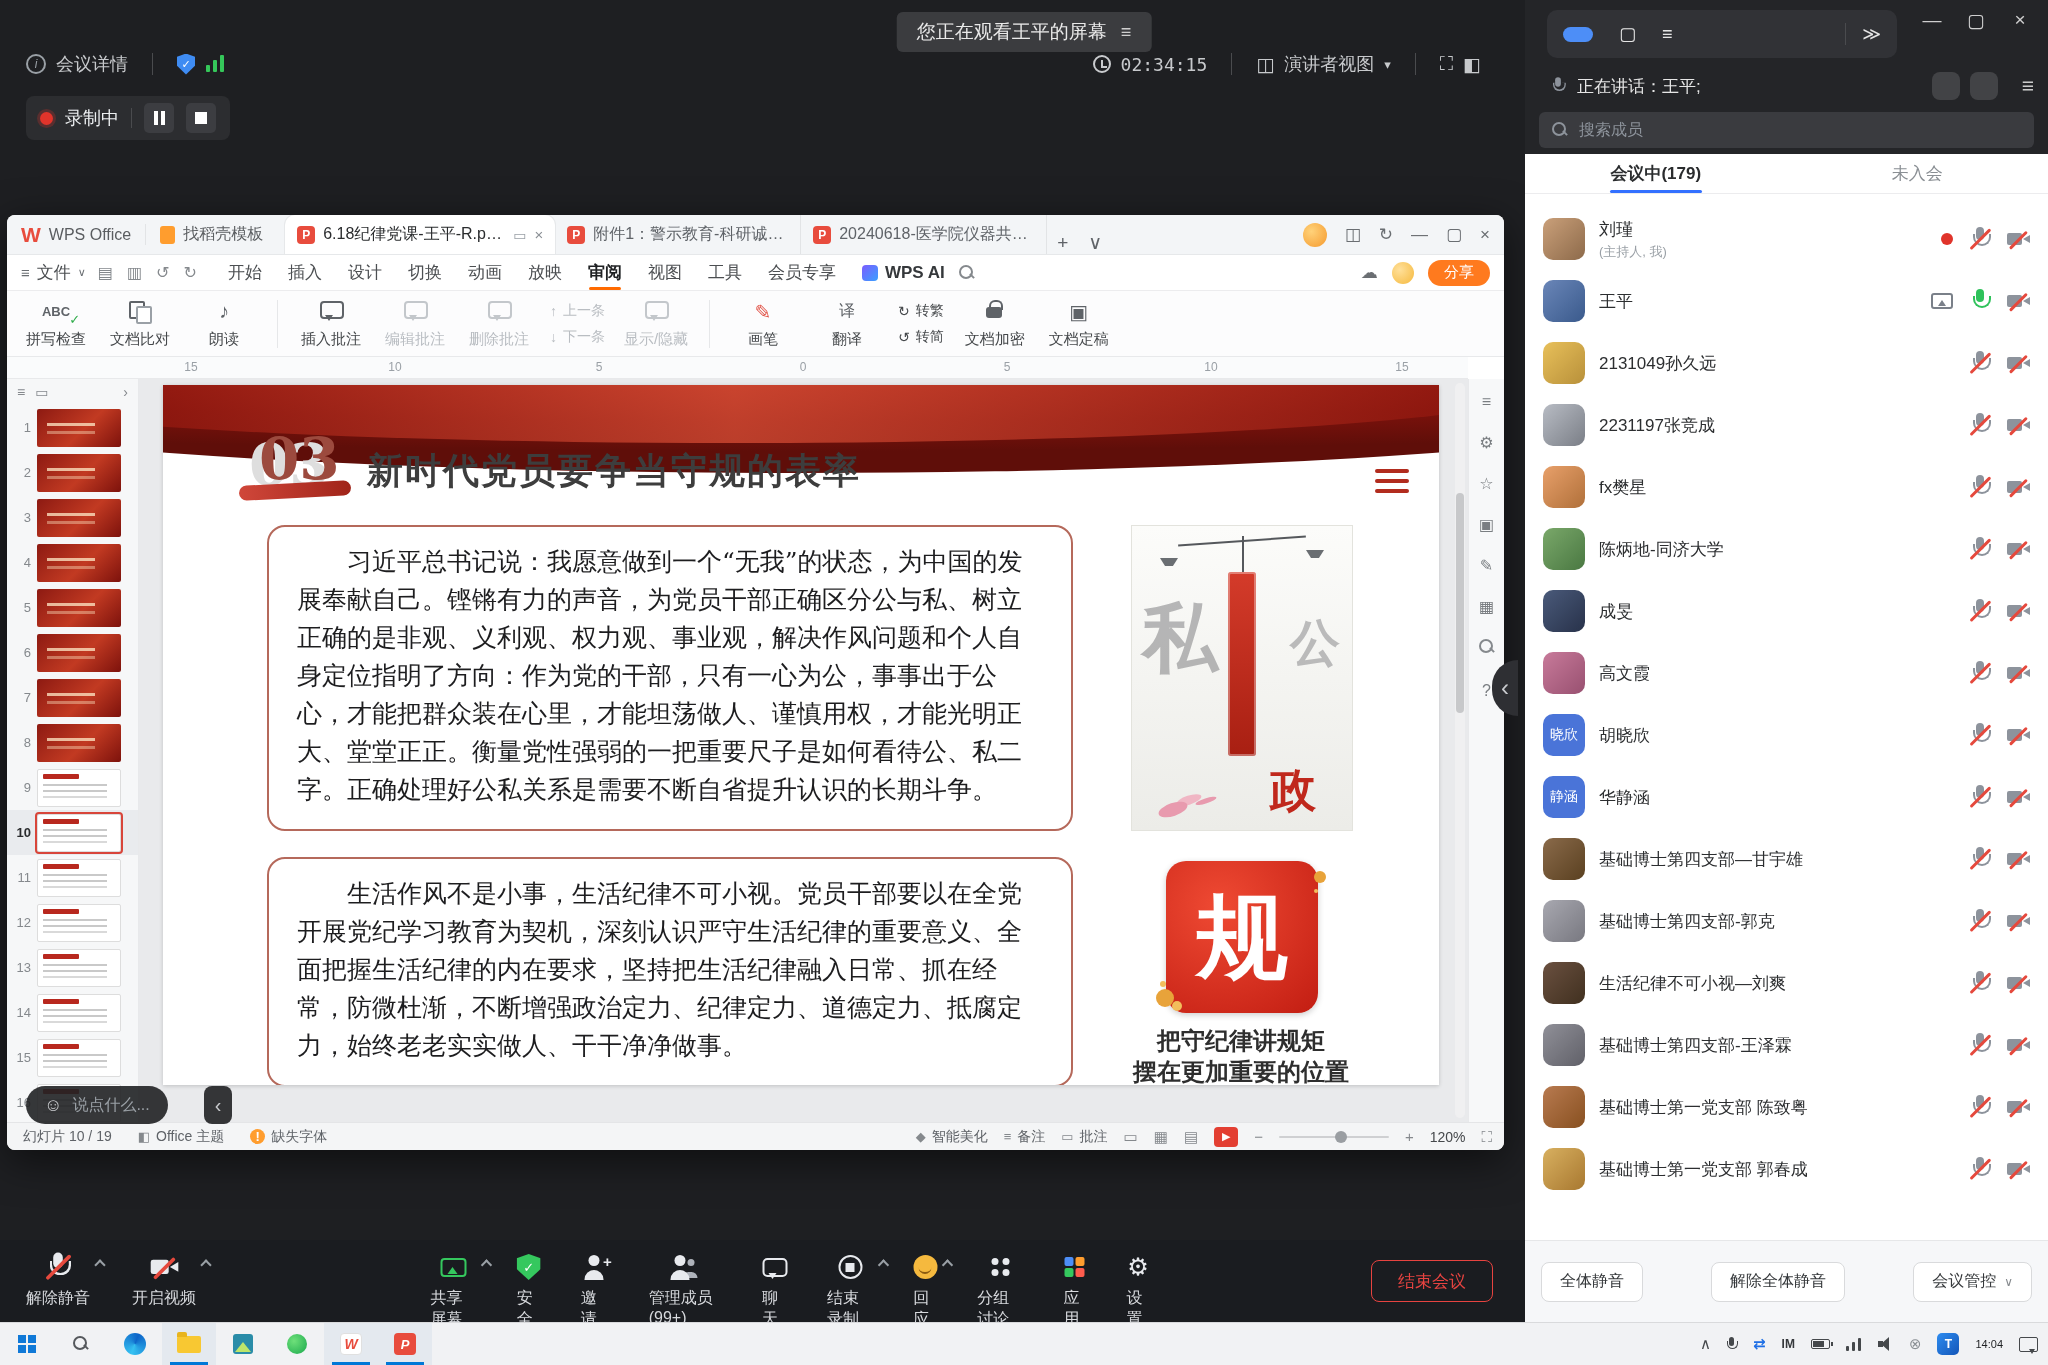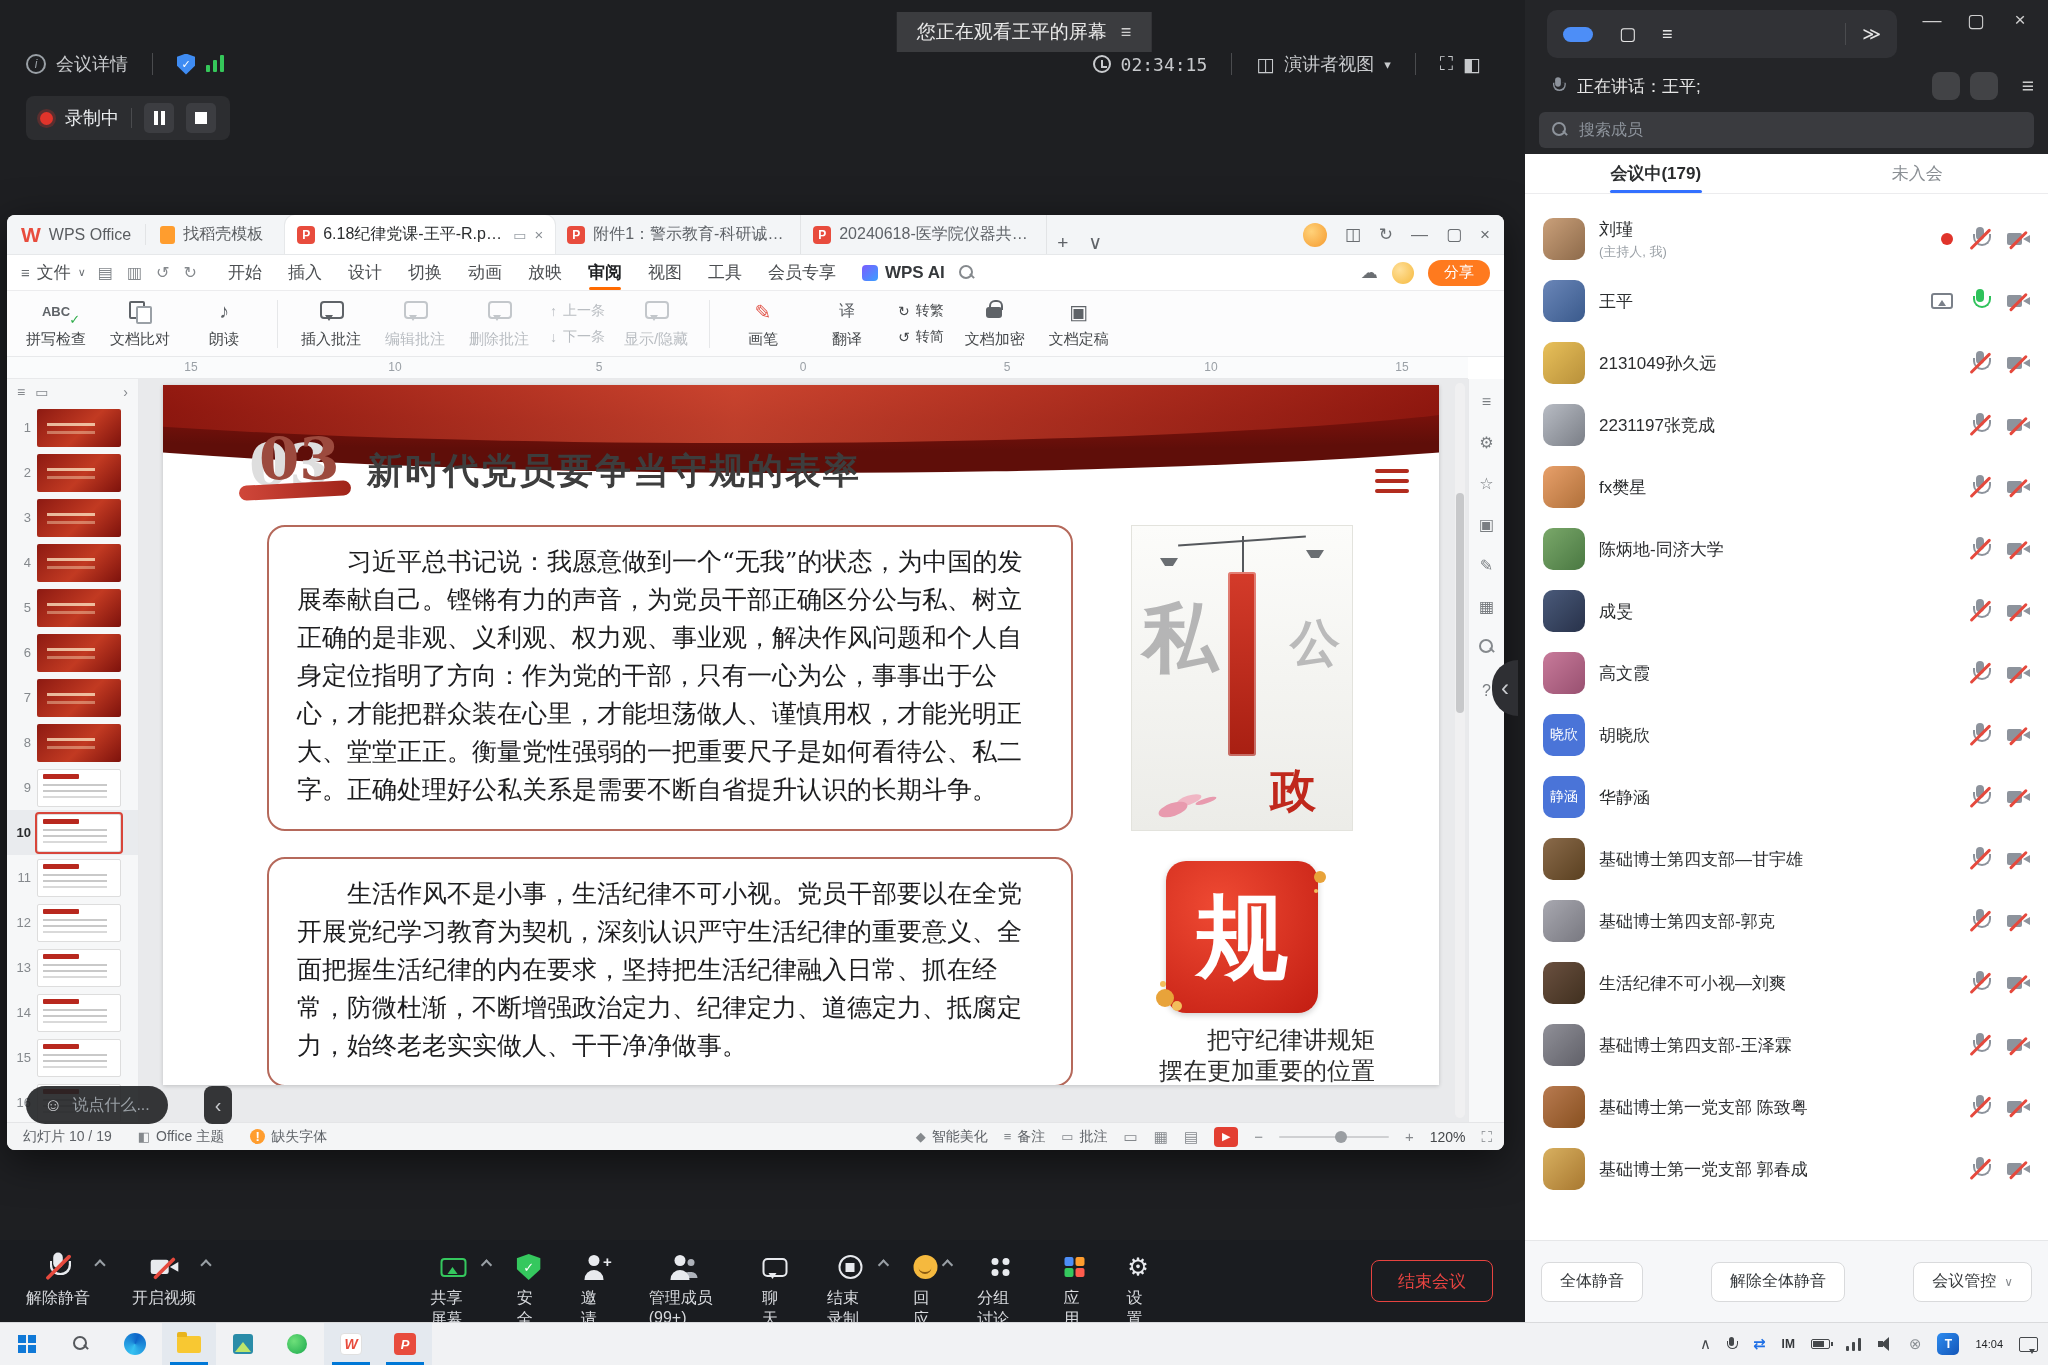--- a/index.html
+++ b/index.html
@@ -1,21 +1,21 @@
 <!DOCTYPE html>
 <html><head>
 <meta charset="utf-8">
 <style>
 *{margin:0;padding:0;box-sizing:border-box}
 body{width:2048px;height:1365px;overflow:hidden;background:#101113;font-family:"Liberation Sans","DejaVu Sans",sans-serif}
 .screen{position:relative;width:2048px;height:1365px;background:#1e1f22;overflow:hidden}
 .mono{font-family:"DejaVu Sans Mono",monospace}
 
 
-.watch-pill{position:absolute;left:50%;top:12px;transform:translateX(-50%);height:40px;display:flex;align-items:center;gap:14px;padding:0 20px;background:#3b3c3f;border-radius:0;color:#e9e9e9;font-size:19px;z-index:30}
+.watch-pill{position:absolute;left:50%;top:12px;transform:translateX(-50%);height:40px;display:flex;align-items:center;gap:14px;padding:0 20px;background:#3b3c3f;border-radius:6px;color:#e9e9e9;font-size:19px;z-index:30}
 .watch-pill .g-ham{color:#cfcfcf;font-size:18px}
 .wc{position:absolute;top:0;right:6px;display:flex;z-index:40}
 .wc span{width:44px;height:40px;display:flex;align-items:center;justify-content:center;color:#cfcfcf;font-size:19px}
 .inforow{position:absolute;left:0;top:40px;width:1515px;height:48px;display:flex;align-items:center;color:#c7c9cc;font-size:18px;z-index:5}
 .ig{display:flex;align-items:center;gap:10px}
 .divv{width:1px;height:22px;background:#4a4b4e;margin:0 14px}
 .i-info{width:20px;height:20px;border:2px solid #9aa0a6;border-radius:50%;display:inline-flex;align-items:center;justify-content:center;font-size:12px;color:#9aa0a6;font-style:italic}
 .i-shield{width:18px;height:21px;background:#3f8cf3;clip-path:polygon(50% 0,100% 16%,100% 58%,50% 100%,0 58%,0 16%);display:inline-flex;align-items:center;justify-content:center;color:#fff;font-size:11px}
 .i-sig{position:relative;width:22px;height:20px;display:inline-block}
 .i-sig i{position:absolute;bottom:2px;width:4px;border-radius:1px;background:#35c75a}
@@ -141,21 +141,21 @@
 .a1-gong{position:absolute;right:12px;top:84px;font-size:50px;font-weight:bold;color:rgba(90,90,95,.38)}
 .a1-banner{position:absolute;left:50%;top:46px;width:28px;height:184px;margin-left:-14px;background:linear-gradient(#d43b2a,#a81f12);border-radius:3px;box-shadow:inset 0 0 0 2px rgba(255,255,255,.35)}
 .a1-seal{position:absolute;right:36px;bottom:8px;font-size:46px;font-weight:bold;color:#c0281c}
 .a1-lotus{position:absolute;left:26px;bottom:14px;width:30px;height:13px;border-radius:50%;background:#e89aae;transform:rotate(-18deg);box-shadow:18px -4px 0 -2px #f0b6c4,34px 2px 0 -4px #e89aae}
 .art2{position:absolute;left:968px;top:472px;width:222px;height:160px;display:flex;align-items:center;justify-content:center}
 .stamp{position:relative;width:152px;height:152px;border-radius:20px;background:radial-gradient(circle at 35% 30%,#ef4a33,#c21d12);display:flex;align-items:center;justify-content:center;box-shadow:0 2px 6px rgba(0,0,0,.2)}
 .stamp>span{color:#fff;font-size:92px;font-weight:bold;line-height:1}
 .stamp .gold{position:absolute;border-radius:50%;background:#e8a33a}
 .stamp .g1{left:-10px;bottom:6px;width:18px;height:18px;box-shadow:12px 8px 0 -4px #f2bd5c,-2px -14px 0 -6px #f2bd5c}
 .stamp .g2{right:-8px;top:10px;width:12px;height:12px;box-shadow:-4px 14px 0 -4px #f2bd5c}
-.sl-cap{position:absolute;left:944px;top:640px;width:268px;text-align:right;font-size:24px;font-weight:normal;color:#2e2e2e;line-height:31px}
+.sl-cap{position:absolute;left:944px;top:640px;width:268px;text-align:center;font-size:24px;font-weight:bold;color:#2e2e2e;line-height:31px}
 
 .w-sbar{position:absolute;left:0;bottom:0;right:0;height:28px;background:#f4f5f6;border-top:1px solid #e4e5e7;display:flex;align-items:center;font-size:14px;color:#5f6368}
 .sb-l{display:flex;align-items:center;gap:26px;padding-left:16px}
 .sb-r{margin-left:auto;display:flex;align-items:center;gap:16px;padding-right:12px}
 .sb-item{display:flex;align-items:center;gap:6px}
 .sb-item i{font-style:normal;color:#85898d;font-size:13px}
 .g-warn{width:15px;height:15px;border-radius:50%;background:#ff9d2e;color:#fff !important;display:inline-flex;align-items:center;justify-content:center;font-size:11px;font-weight:bold}
 .sb-ic{font-style:normal;color:#85898d;font-size:15px}
 .sb-play{width:24px;height:20px;border-radius:4px;background:#e33f32;color:#fff;display:flex;align-items:center;justify-content:center;font-size:11px}
 .sb-slider{position:relative;width:110px;height:2px;background:#cfd0d2;border-radius:1px}

